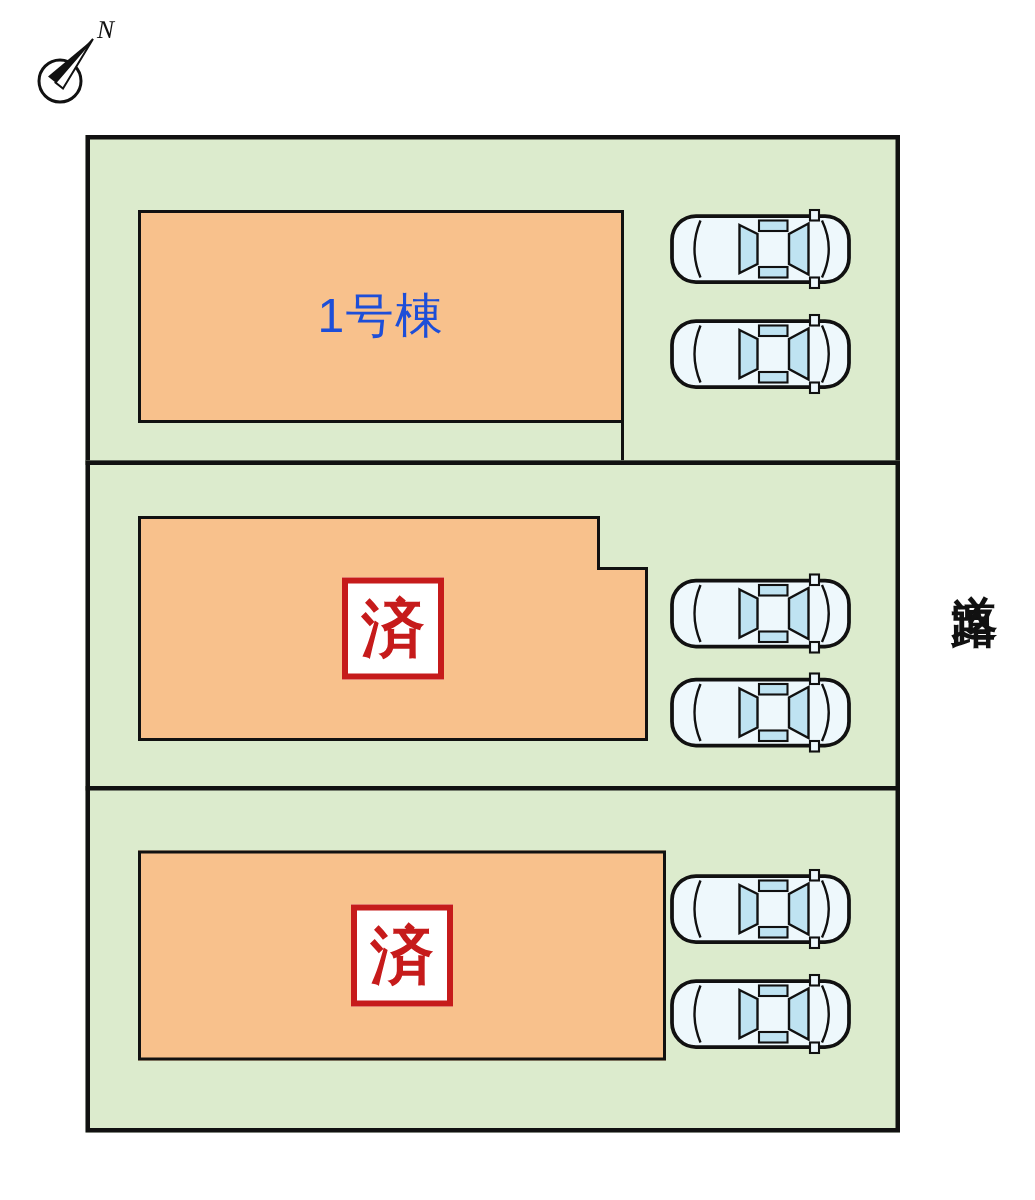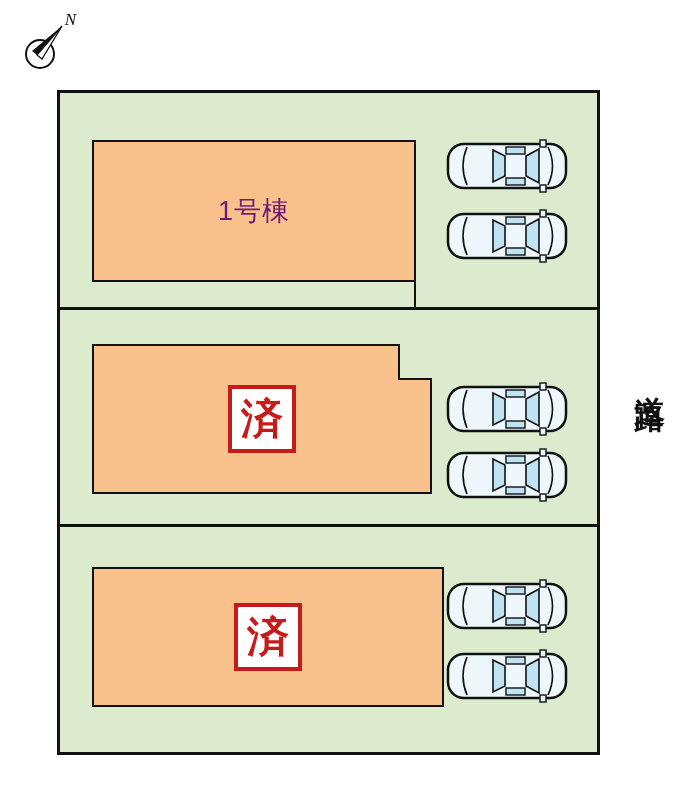--- a/index.html
+++ b/index.html
@@ -80,22 +80,22 @@
     right: -2px;
     width: 34px;
     height: 36px;
     background: #dcebcd;
     border-left: 2px solid #111;
     border-bottom: 2px solid #111;
     box-sizing: border-box;
   }
 
   .building-label {
-    font-size: 27px;
-    color: #701a75;
+    font-size: 32px;
+    color: #1d4ed8;
     letter-spacing: 1px;
   }
 
   .stamp {
     width: 60px;
     height: 60px;
     background: #ffffff;
     border: 4px solid #c61b1b;
     color: #c61b1b;
     display: flex;

